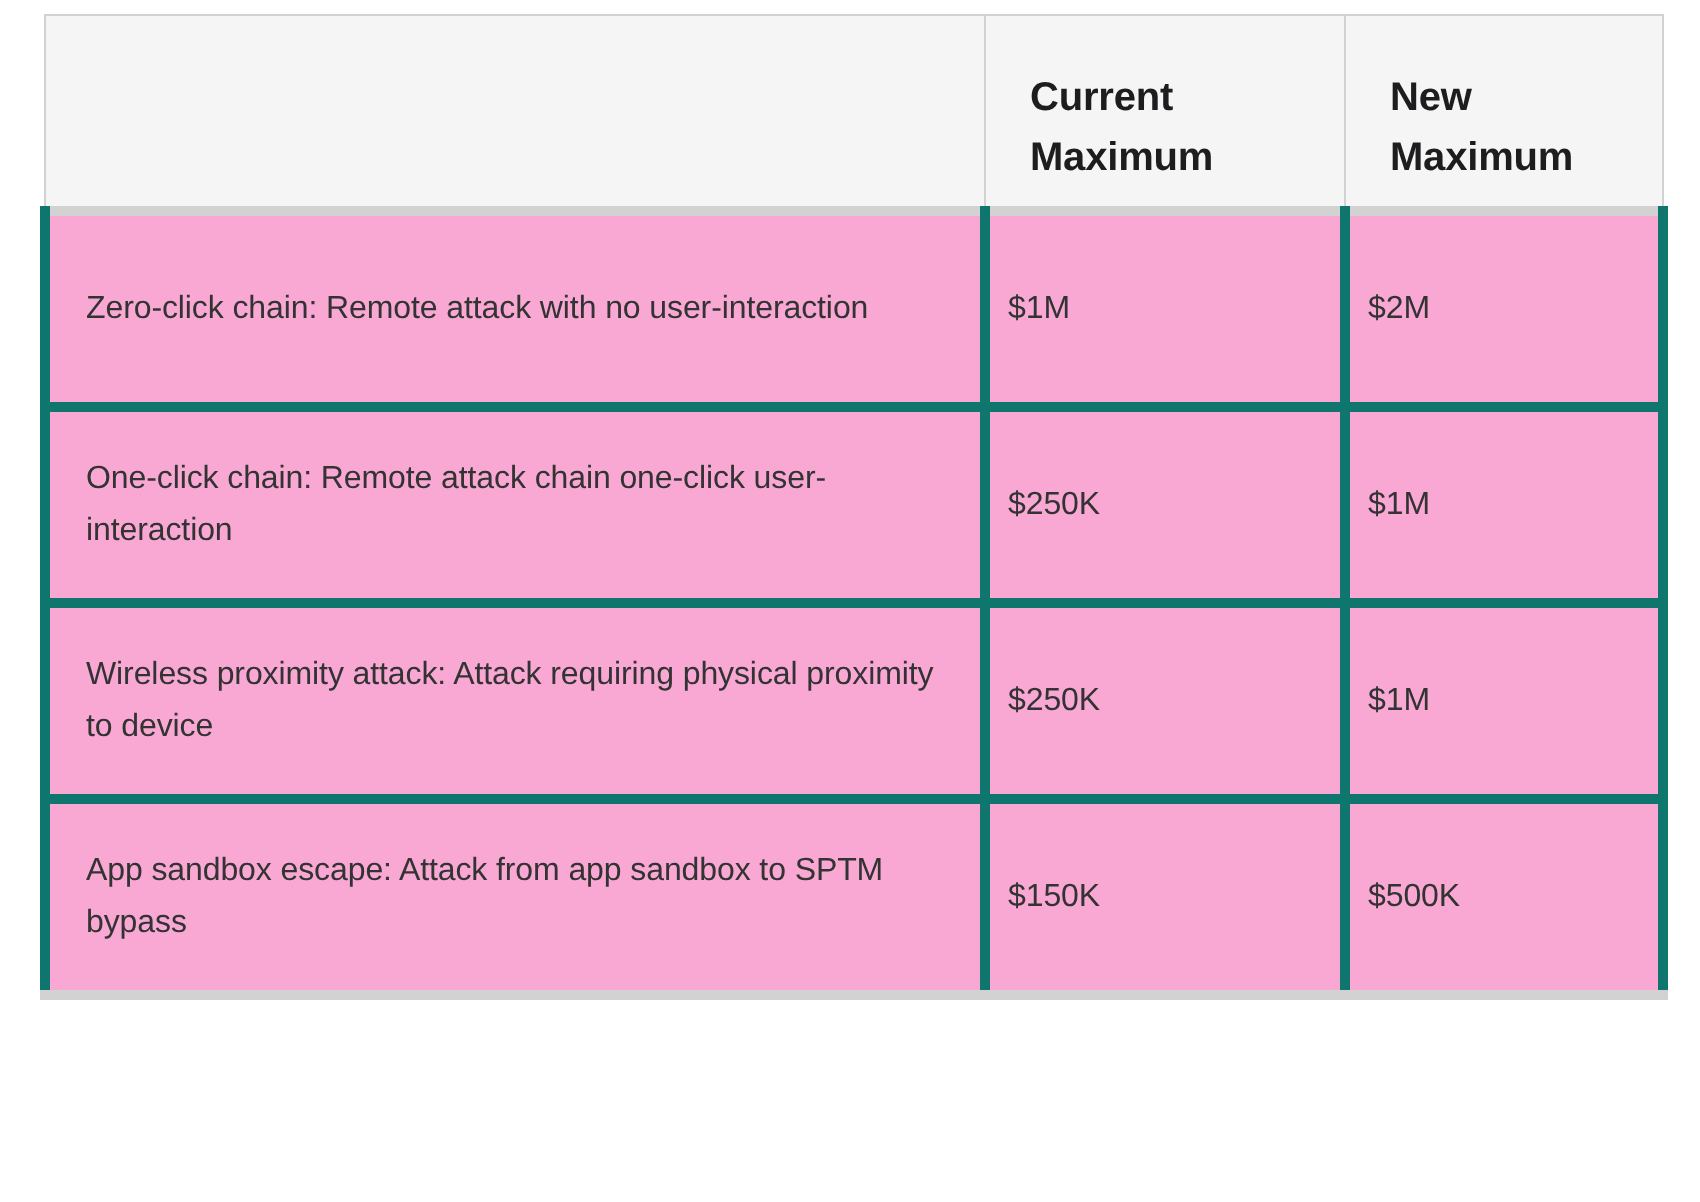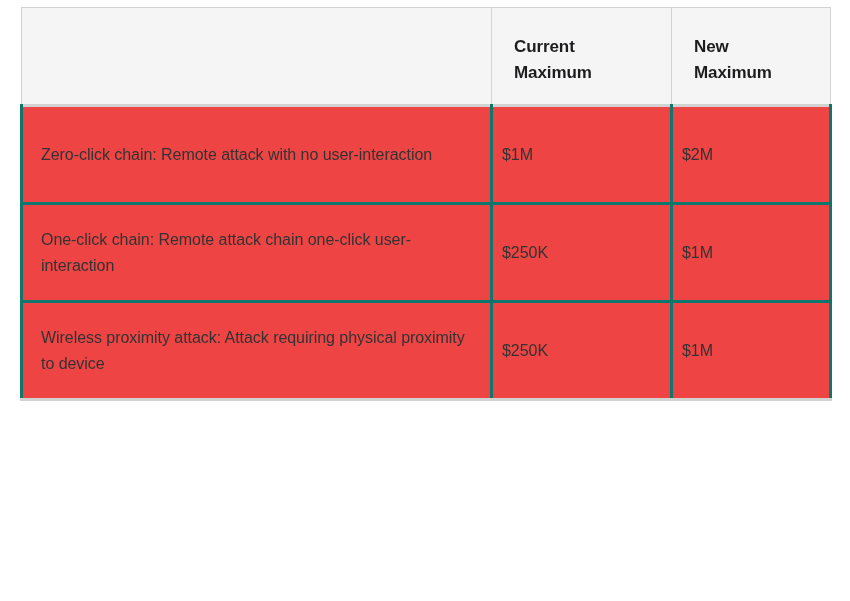--- a/index.html
+++ b/index.html
@@ -45,50 +45,50 @@
   thead tr.header-row {
     background: #f5f5f5;
   }
 
   thead th {
     background: #f5f5f5;
     border: 1px solid #d2d2d2;
     text-align: left;
     vertical-align: top;
     color: #1d1d1f;
-    font-size: 17px;
+    font-size: 20px;
     font-weight: 600;
     line-height: 1.5;
     letter-spacing: -0.1px;
     padding: 26px 22px 0 22px;
     height: 98px;
     box-sizing: border-box;
   }
 
   thead th.th-category {
     padding: 26px 22px 0 18px;
   }
 
   thead th .hdr-line {
     display: block;
     white-space: nowrap;
   }
 
   tbody td {
-    border: 3px solid #0f766e;
+    border: 5px solid #0f766e;
     border-top-color: #dcdcdc;
     vertical-align: middle;
     color: #333333;
     font-size: 16px;
     font-weight: 400;
     line-height: 1.62;
     letter-spacing: -0.05px;
     height: 98px;
     box-sizing: border-box;
-    background: #ef4444;
+    background: #f9a8d4;
   }
 
   tbody td.cell-category {
     padding: 0 14px 0 18px;
     text-align: left;
   }
 
   tbody td.cell-value {
     padding: 0 14px 0 9px;
     text-align: left;
@@ -149,16 +149,23 @@
           <td class="cell-value">$250K</td>
           <td class="cell-value">$1M</td>
         </tr>
         <tr>
           <td class="cell-category">
             <span class="cat-text">Wireless proximity attack: Attack requiring physical proximity to device</span>
           </td>
           <td class="cell-value">$250K</td>
           <td class="cell-value">$1M</td>
         </tr>
+        <tr>
+          <td class="cell-category">
+            <span class="cat-text">App sandbox escape: Attack from app sandbox to SPTM bypass</span>
+          </td>
+          <td class="cell-value">$150K</td>
+          <td class="cell-value">$500K</td>
+        </tr>
       </tbody>
     </table>
   </div>
 </div>
 
 </body></html>

